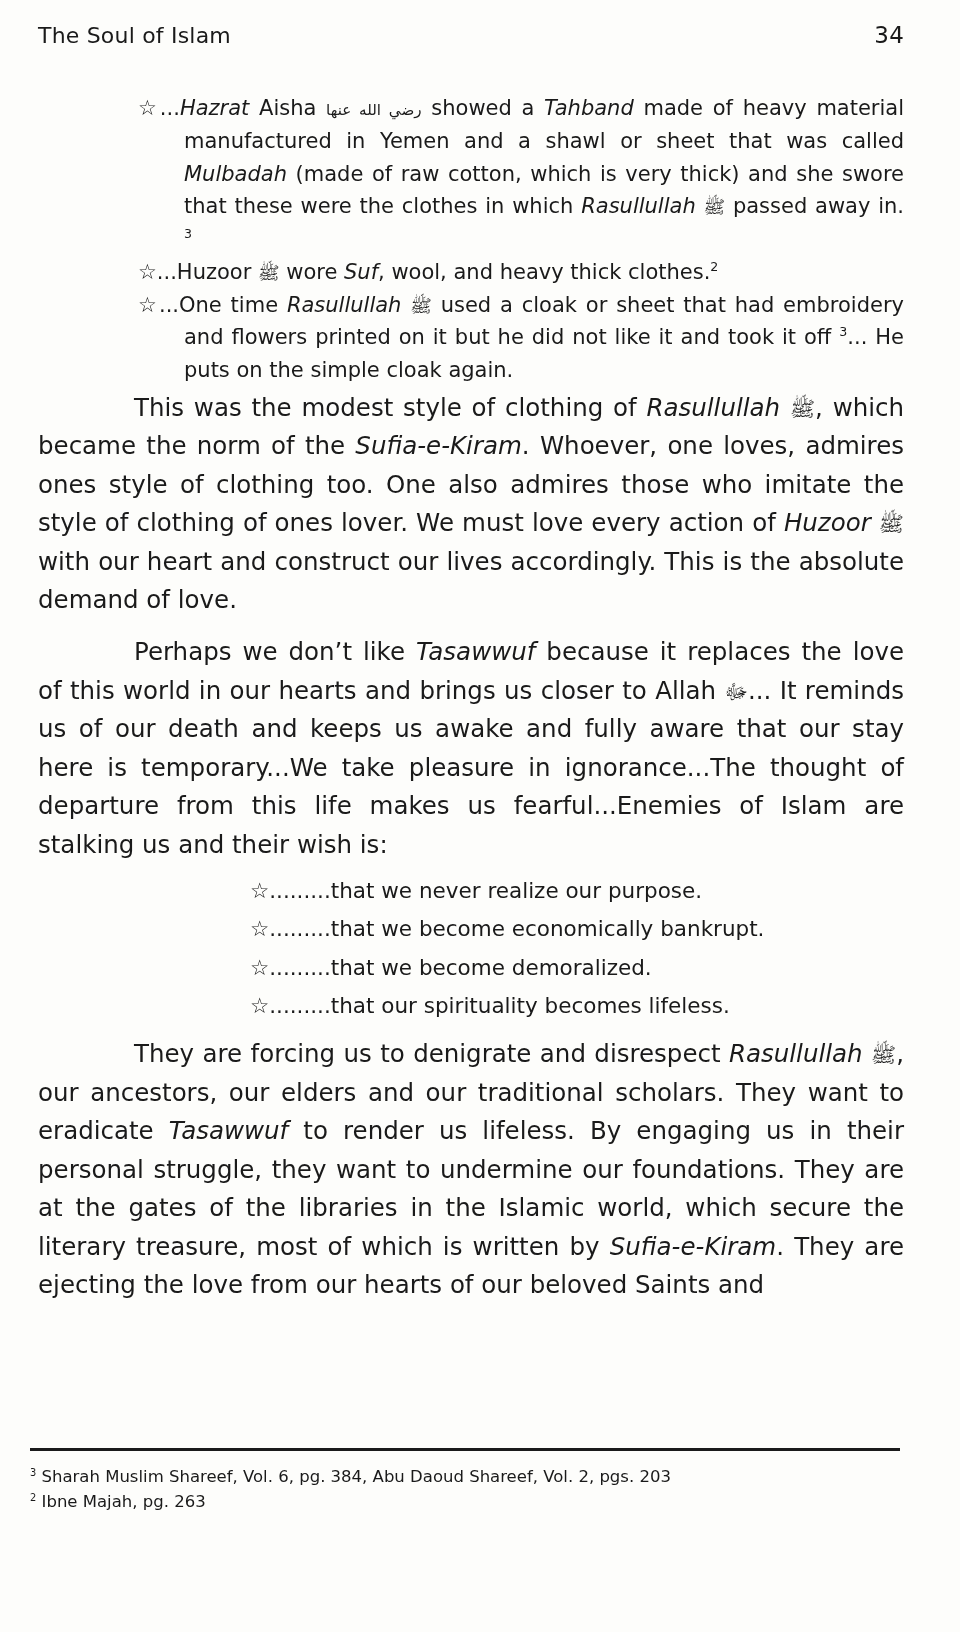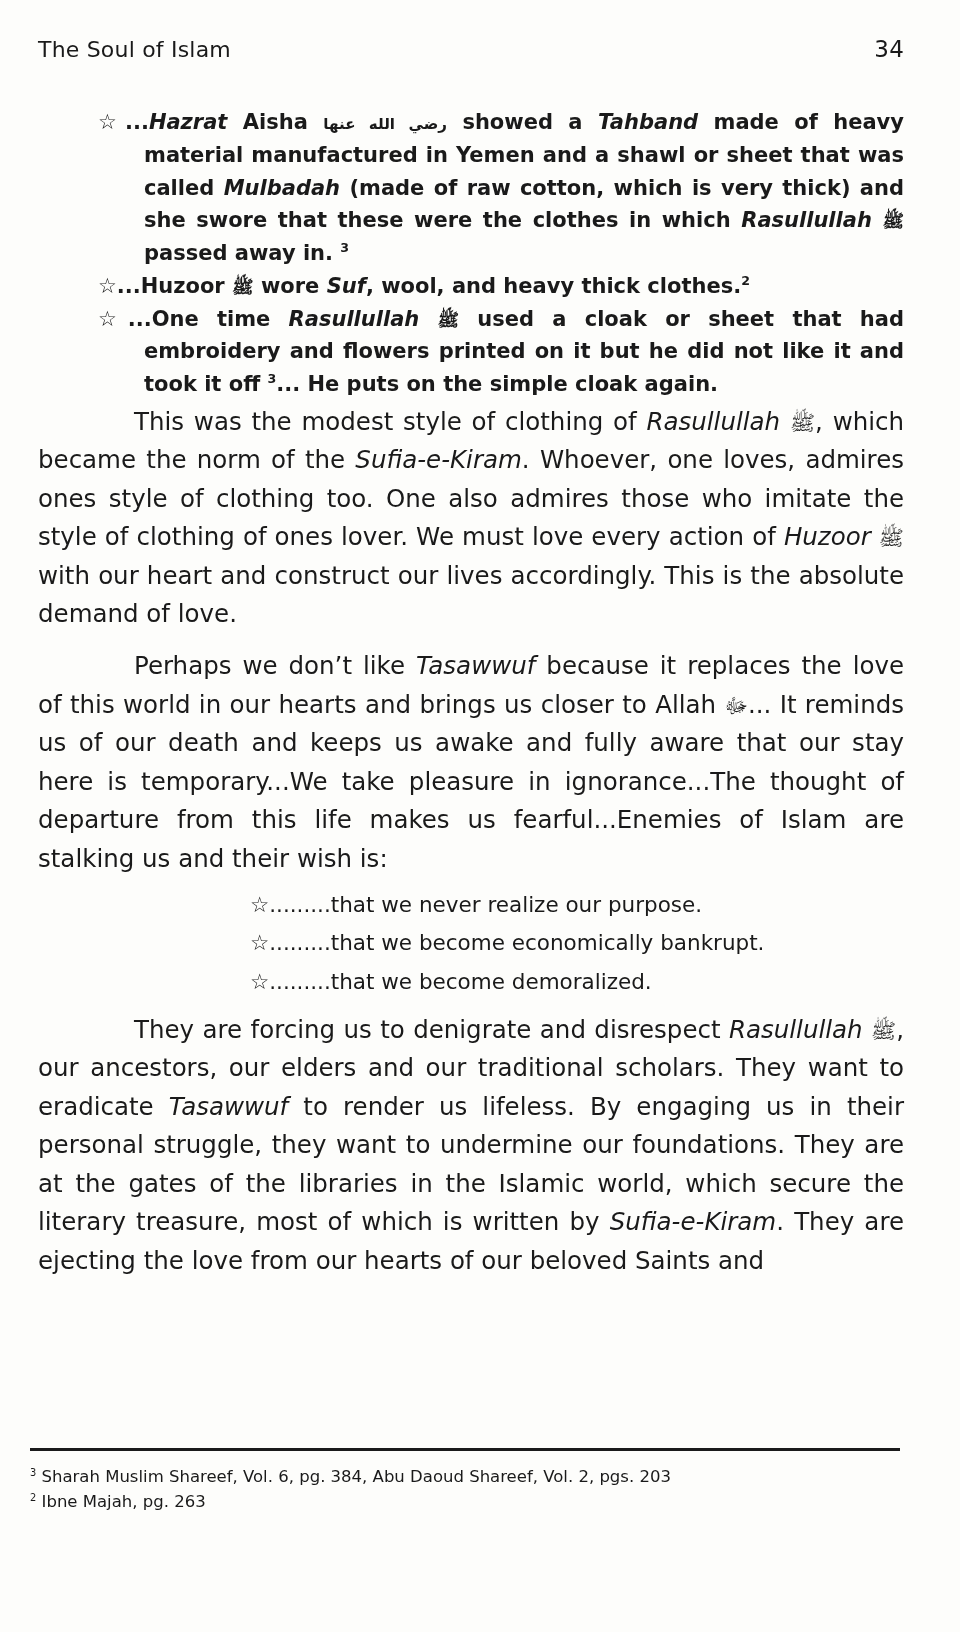--- a/index.html
+++ b/index.html
@@ -5,30 +5,30 @@
   * { margin: 0; padding: 0; box-sizing: border-box; }
   html, body { width: 960px; }
   body {
     height: 1632px;
     background: #fdfdfb;
     color: #1a1a1a;
     font-family: "DejaVu Sans", sans-serif;
     position: relative;
     overflow: hidden;
   }
-  .page { padding: 36px 56px 0 38px; }
+  .page { padding: 22px 56px 0 38px; }
   .page-header {
     display: flex;
     justify-content: space-between;
     align-items: baseline;
     font-size: 22px;
     letter-spacing: 0.2px;
   }
   .pagenum { font-size: 23px; }
-  .hadith-list { margin: 44px 0 0 60px; font-weight: bold; }
+  .hadith-list { margin: 44px 0 0 100px; }
   .hadith {
     font-size: 21px;
     line-height: 1.56;
     text-align: justify;
     padding-left: 46px;
     text-indent: -46px;
   }
   .para {
     font-size: 24.5px;
     line-height: 1.57;
@@ -73,20 +73,21 @@
   </section>
 
   <p class="para"><span>This was the modest style of clothing of </span><span class="it">Rasullullah</span><span> </span><span class="sym">ﷺ</span><span>, which became the norm of the </span><span class="it">Sufia-e-Kiram</span><span>. Whoever, one loves, admires ones style of clothing too. One also admires those who imitate the style of clothing of ones lover. We must love every action of </span><span class="it">Huzoor</span><span> </span><span class="sym">ﷺ</span><span> with our heart and construct our lives accordingly. This is the absolute demand of love.</span></p>
 
   <p class="para gap"><span>Perhaps we don’t like </span><span class="it">Tasawwuf</span><span> because it replaces the love of this world in our hearts and brings us closer to Allah </span><span class="sym">ﷻ</span><span>... It reminds us of our death and keeps us awake and fully aware that our stay here is temporary...We take pleasure in ignorance...The thought of departure from this life makes us fearful...Enemies of Islam are stalking us and their wish is:</span></p>
 
   <ul class="wish-list">
     <li>☆.........that we never realize our purpose.</li>
     <li>☆.........that we become economically bankrupt.</li>
     <li>☆.........that we become demoralized.</li>
+    <li>☆.........that our spirituality becomes lifeless.</li>
   </ul>
 
   <p class="para"><span>They are forcing us to denigrate and disrespect </span><span class="it">Rasullullah</span><span> </span><span class="sym">ﷺ</span><span>, our ancestors, our elders and our traditional scholars. They want to eradicate </span><span class="it">Tasawwuf</span><span> to render us lifeless. By engaging us in their personal struggle, they want to undermine our foundations. They are at the gates of the libraries in the Islamic world, which secure the literary treasure, most of which is written by </span><span class="it">Sufia-e-Kiram</span><span>. They are ejecting the love from our hearts of our beloved Saints and</span></p>
 
   <footer class="footnotes">
     <div class="rule"></div>
     <p class="fn"><sup>3</sup><span> Sharah Muslim Shareef, Vol. 6, pg. 384, Abu Daoud Shareef, Vol. 2, pgs. 203</span></p>
     <p class="fn"><sup>2</sup><span> Ibne Majah, pg. 263</span></p>
   </footer>
 

